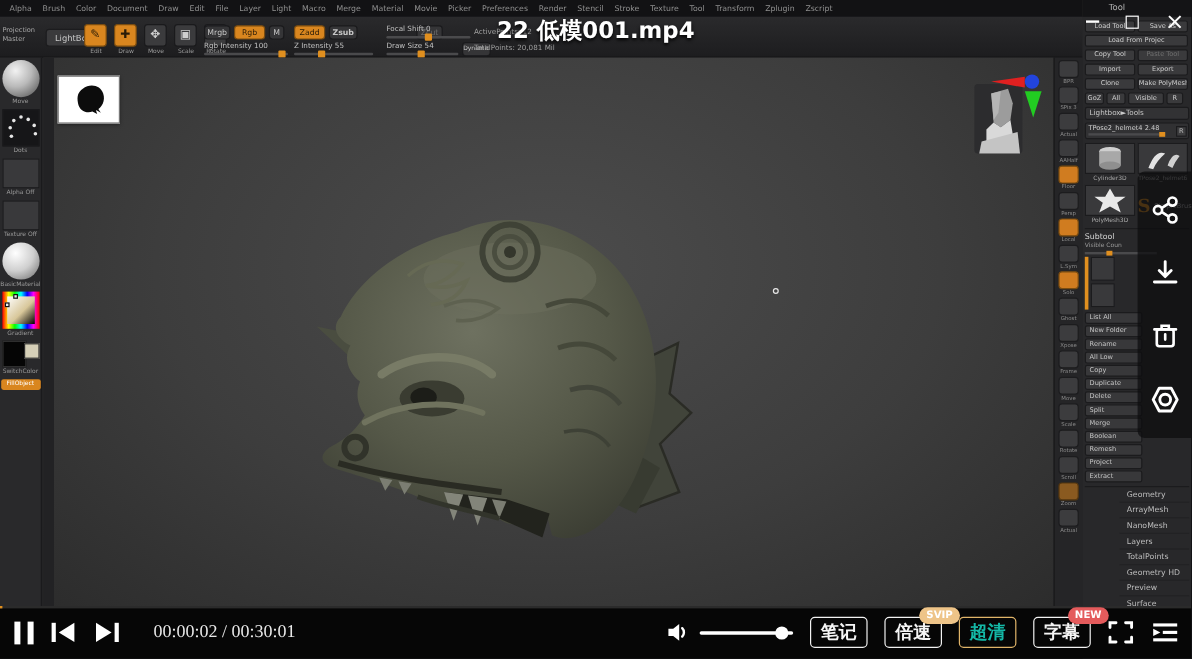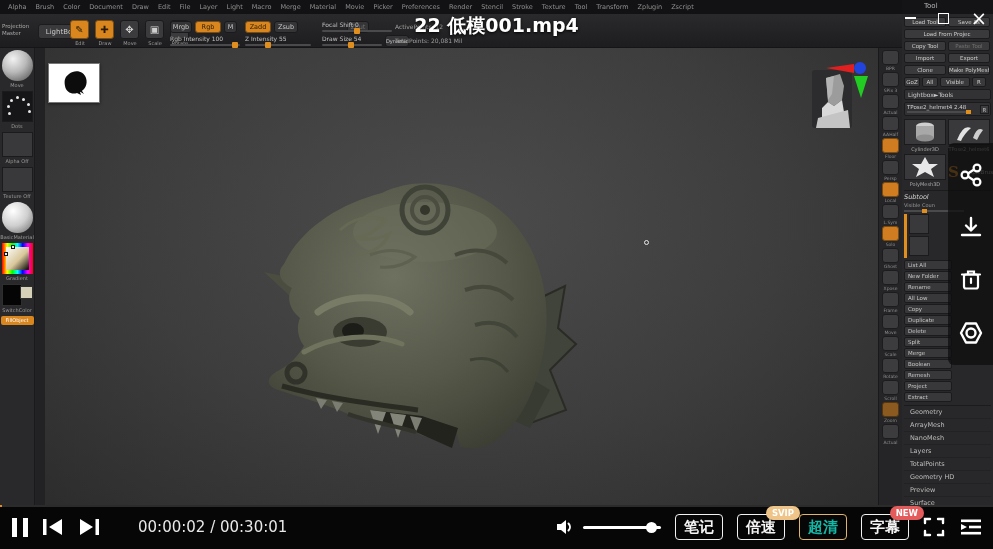--- a/index.html
+++ b/index.html
@@ -104,53 +104,53 @@
   .tp-cur-r { position:absolute; right:1px; top:2px; width:9px; height:9px; background:#3d3d3f;
               border:1px solid #1b1b1d; color:#bbb; font-size:5.5px; text-align:center; line-height:8px; }
   .tp-thumbs { display:flex; flex-wrap:wrap; gap:2px; margin-top:3px; }
   .tp-thumb { width:42px; text-align:center; }
   .tp-thumb-img { height:26px; background:#39393b; border:1px solid #1b1b1d; position:relative; overflow:hidden; }
   .tp-thumb-lbl { font-size:5px; color:#a8a8a8; margin-top:1px; white-space:nowrap; overflow:hidden; }
   .sbrush { display:flex; align-items:center; gap:3px; margin-top:2px; }
   .sbrush-s { color:#e08f1f; font-size:15px; font-weight:bold; font-family:"DejaVu Serif",serif; }
   .sbrush-lbl { font-size:5.5px; color:#b5b5b5; }
   .tp-subtool { margin-top:3px; border-top:1px solid #1b1b1d; padding-top:2px; }
-  .tp-sub-h { font-size:6.5px; color:#d5d5d5;font-style:italic; }
+  .tp-sub-h { font-size:6.5px; color:#d5d5d5; }
   .tp-sub-vc { font-size:5px; color:#9a9a9a; margin-top:1px; }
   .tp-sub-slider { position:relative; height:2px; background:#4a4a4c; margin-top:2px; width:60px; }
   .tp-sub-slider i { position:absolute; left:18px; top:-1px; width:5px; height:4px; background:#e08f1f; }
   .tp-sublist { display:flex; gap:2px; margin-top:2px; }
   .tp-selbar { width:3px; height:44px; background:#e08f1f; }
   .tp-subthumb { width:20px; height:20px; background:#39393b; border:1px solid #1b1b1d; margin-bottom:2px; }
   .tp-actions { margin-top:2px; }
   .tp-action { background:#38383a; border:1px solid #1b1b1d; border-radius:2px; color:#c5c5c5;
                font-size:5.5px; height:10px; line-height:9px; padding-left:3px; margin-bottom:1px; width:48px; }
   .tp-sections { margin-top:3px; border-top:1px solid #1b1b1d; }
-  .tp-section { font-size:6.5px; color:#bdbdbd; padding:2px 0 2px 6px; border-bottom:1px solid #222224; }
+  .tp-section { font-size:6.5px; color:#bdbdbd; padding:2px 0 2px 6px; border-bottom:1px solid #222224;margin-left:29px; }
 
   
   .overlay-side { position:absolute; left:948px; top:143px; width:45px; height:222px; z-index:65;
                   background:rgba(12,12,14,0.72); border-radius:6px 0 0 6px;
                   display:flex; flex-direction:column; align-items:center; justify-content:space-between; padding:18px 0; }
   .ov-ico { width:28px; height:28px; }
 
   
   .wm-site { position:absolute; left:843px; top:474px; z-index:66; font-size:20px; letter-spacing:2px;
              color:rgba(205,205,205,0.6); white-space:nowrap; }
   .wm-url { position:absolute; left:668px; top:499px; z-index:80; font-size:21px; letter-spacing:1px;
             color:rgba(255,255,255,0.55); white-space:nowrap; pointer-events:none; }
 
   
   .playerbar { position:absolute; left:0; top:505px; width:993px; height:44px; background:#060606; z-index:70; }
   .seekbar { position:absolute; left:0; top:0; width:993px; height:2px; background:#2b2b2b; }
   .seek-progress { position:absolute; left:0; top:0; height:2px; background:#e08f1f; }
   .pb-left { position:absolute; left:12px; top:0; height:44px; display:flex; align-items:center; gap:14px; }
   .pause-ico { display:flex; gap:6px; }
   .pause-ico i { width:5px; height:19px; background:#fff; }
-  .time-text { font-size:15px; color:#e8e8e8; margin-left:24px; }
+  .time-text { font-size:15px; color:#e8e8e8; margin-left:14px;font-family:Liberation Serif, serif; }
   .pb-right { position:absolute; right:10px; top:0; height:44px; display:flex; align-items:center; gap:14px; }
   .vol-wrap { display:flex; align-items:center; gap:8px; }
   .vol-track { position:relative; width:78px; height:3px; background:#fff; border-radius:2px; }
   .vol-knob { position:absolute; right:4px; top:-4px; width:11px; height:11px; background:#fff; border-radius:50%; }
   .pb-btn { position:relative; height:26px; min-width:46px; padding:0 8px; border:1.5px solid #f2f2f2; border-radius:4px;
             color:#f5f5f5; font-size:15px; font-weight:bold; display:flex; align-items:center; justify-content:center;
             background:transparent; }
   .pb-btn.quality { border-color:#e0b469; color:#14b8a6; }
   .badge { position:absolute; top:-9px; right:-16px; height:14px; border-radius:8px; padding:0 6px;
            font-size:8.5px; font-weight:bold; color:#fff; display:flex; align-items:center; }
@@ -220,21 +220,21 @@
     <div class="chip" style="left:170px; top:7px; width:22px;">Mrgb</div>
     <div class="chip on" style="left:195px; top:7px; width:26px;">Rgb</div>
     <div class="chip" style="left:224px; top:7px; width:13px;">M</div>
     <div class="slider" style="left:170px; top:21px; width:70px;">
       <div class="s-lbl">Rgb Intensity 100</div>
       <div class="s-track">
           <div class="s-knob" style="left:62px;"></div>
         </div>
     </div>
     <div class="chip on" style="left:245px; top:7px; width:26px;">Zadd</div>
-    <div class="chip" style="left:274px; top:7px; width:24px;">Zsub</div>
+    <div class="chip" style="left:274px; top:7px; width:24px;font-weight:bold;">Zsub</div>
     <div class="chip dim" style="left:301px; top:7px; width:22px;">Zcut</div>
     <div class="slider" style="left:245px; top:21px; width:66px;">
       <div class="s-lbl">Z Intensity 55</div>
       <div class="s-track">
           <div class="s-knob" style="left:20px;"></div>
         </div>
     </div>
     <div class="slider" style="left:322px; top:7px; width:70px;">
       <div class="s-lbl">Focal Shift 0</div>
       <div class="s-track">

